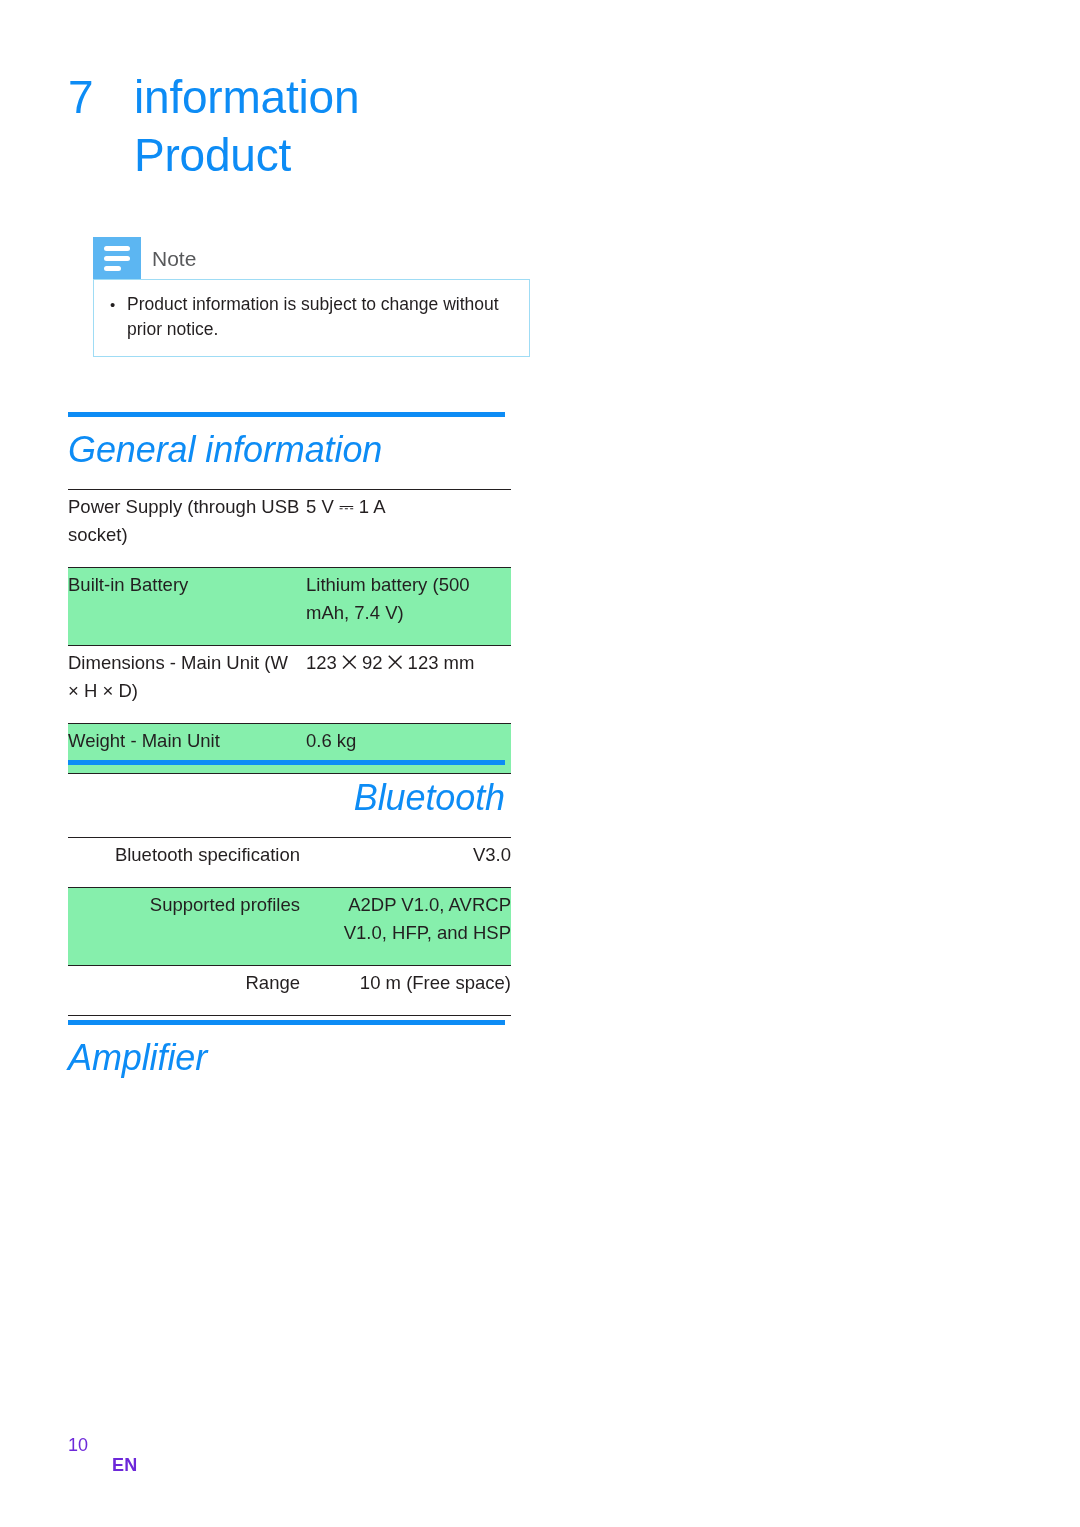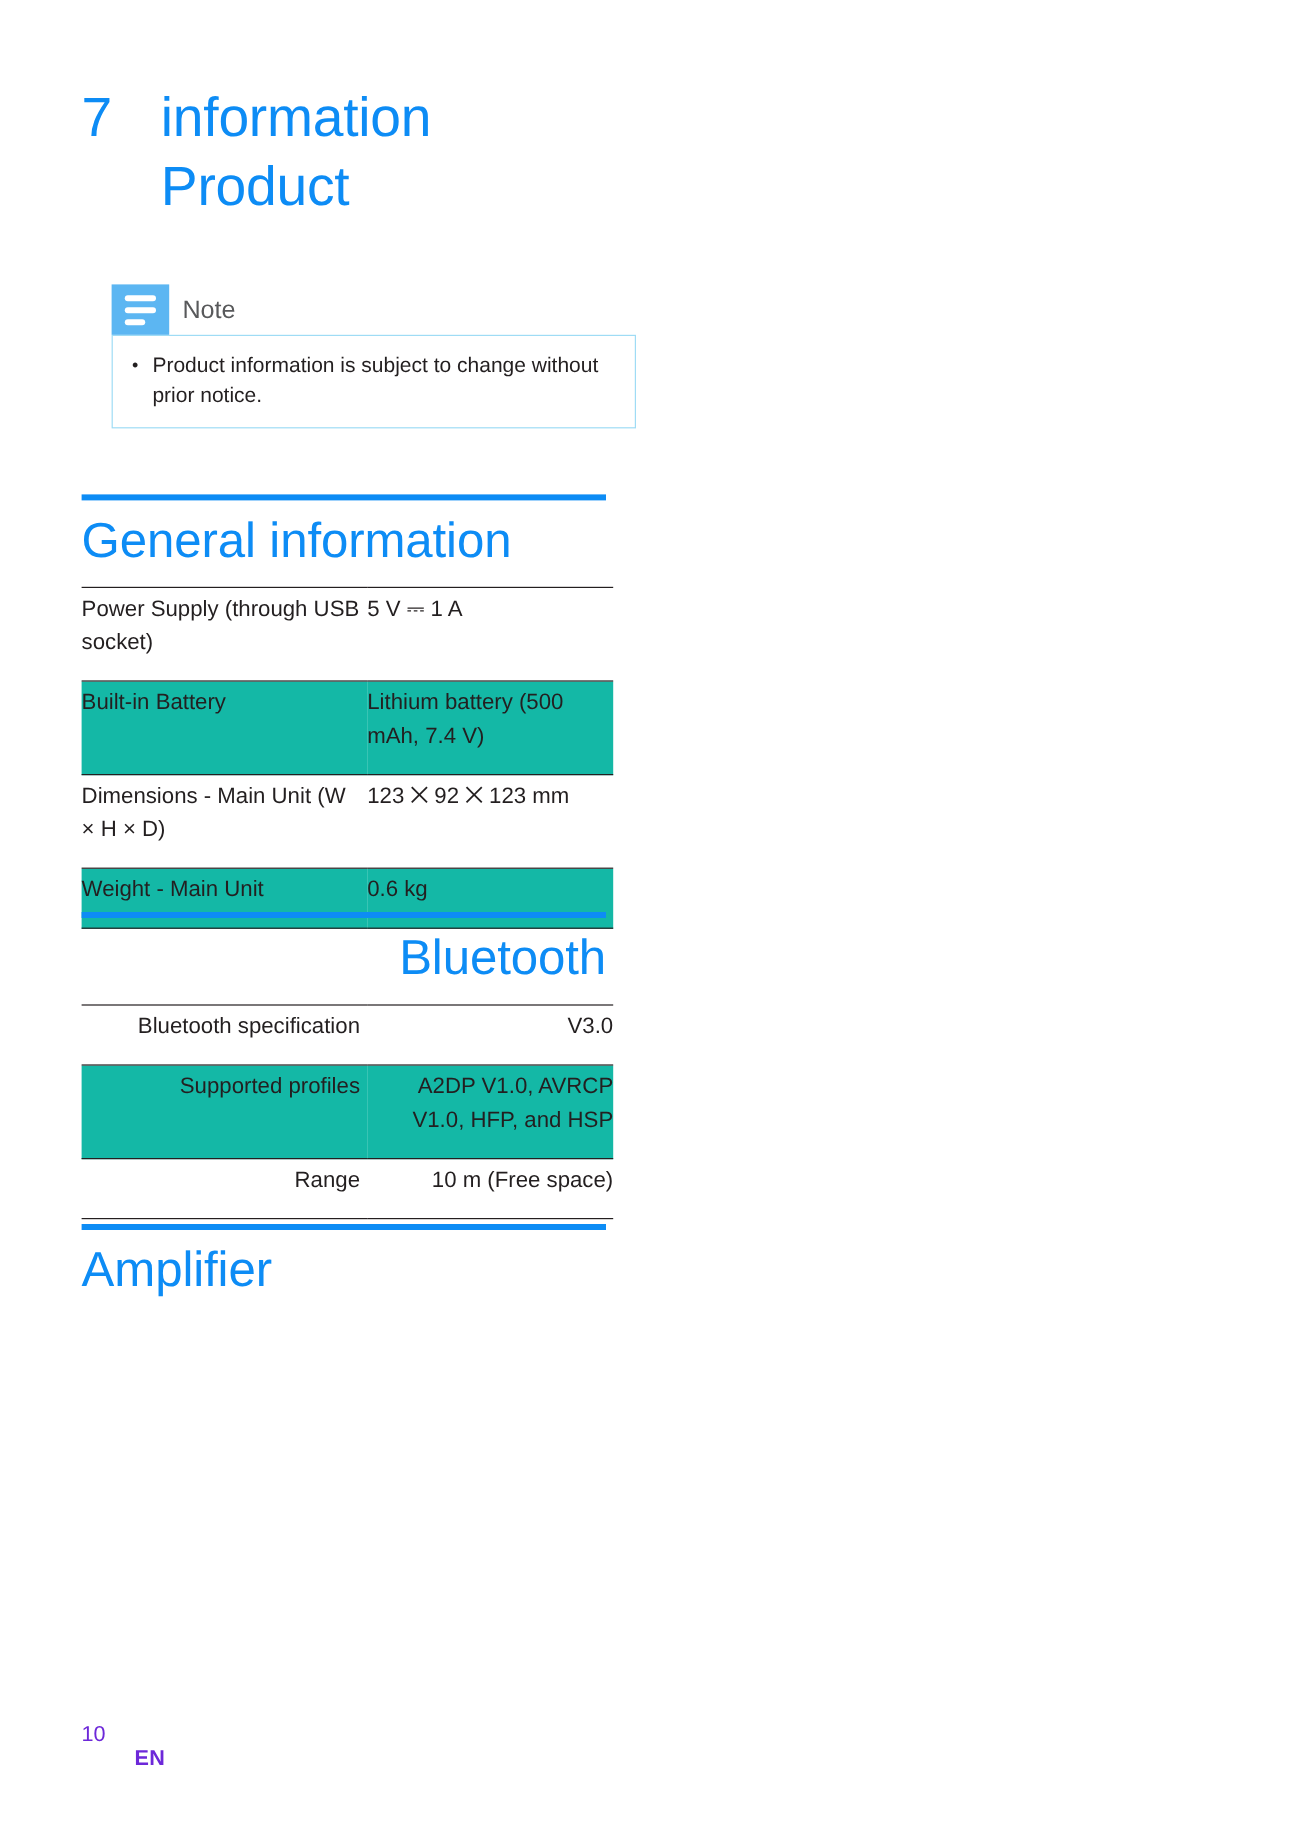--- a/index.html
+++ b/index.html
@@ -111,25 +111,26 @@
     left: 68px;
     width: 437px;
   }
   .section-rule {
     height: 5px;
     background: #0d8cf5;
     width: 100%;
   }
   .section-heading {
     color: #0d8cf5;
-    font-size: 41px;
+    font-size: 36px;
     line-height: 38px;
     margin: 14px 0 0 0;
     font-weight: normal;
     letter-spacing: -0.1px;
+    font-style: italic;
   }
 
   
   .spec-table {
     width: 100%;
     border-collapse: collapse;
     margin-top: 20px;
     table-layout: fixed;
   }
   .spec-table td {
@@ -144,21 +145,21 @@
     border-bottom: 1.6px solid #231f20;
   }
   .spec-table td.k {
     width: 232px;
     padding-right: 6px;
   }
   .spec-table td.v {
     width: 205px;
   }
   .spec-table tr.shaded td {
-    background: #14b8a6;
+    background: #86efac;
   }
 
   
   .footer {
     position: absolute;
     left: 68px;
     top: 1434px;
     display: flex;
     font-size: 18px;
     line-height: 22px;

